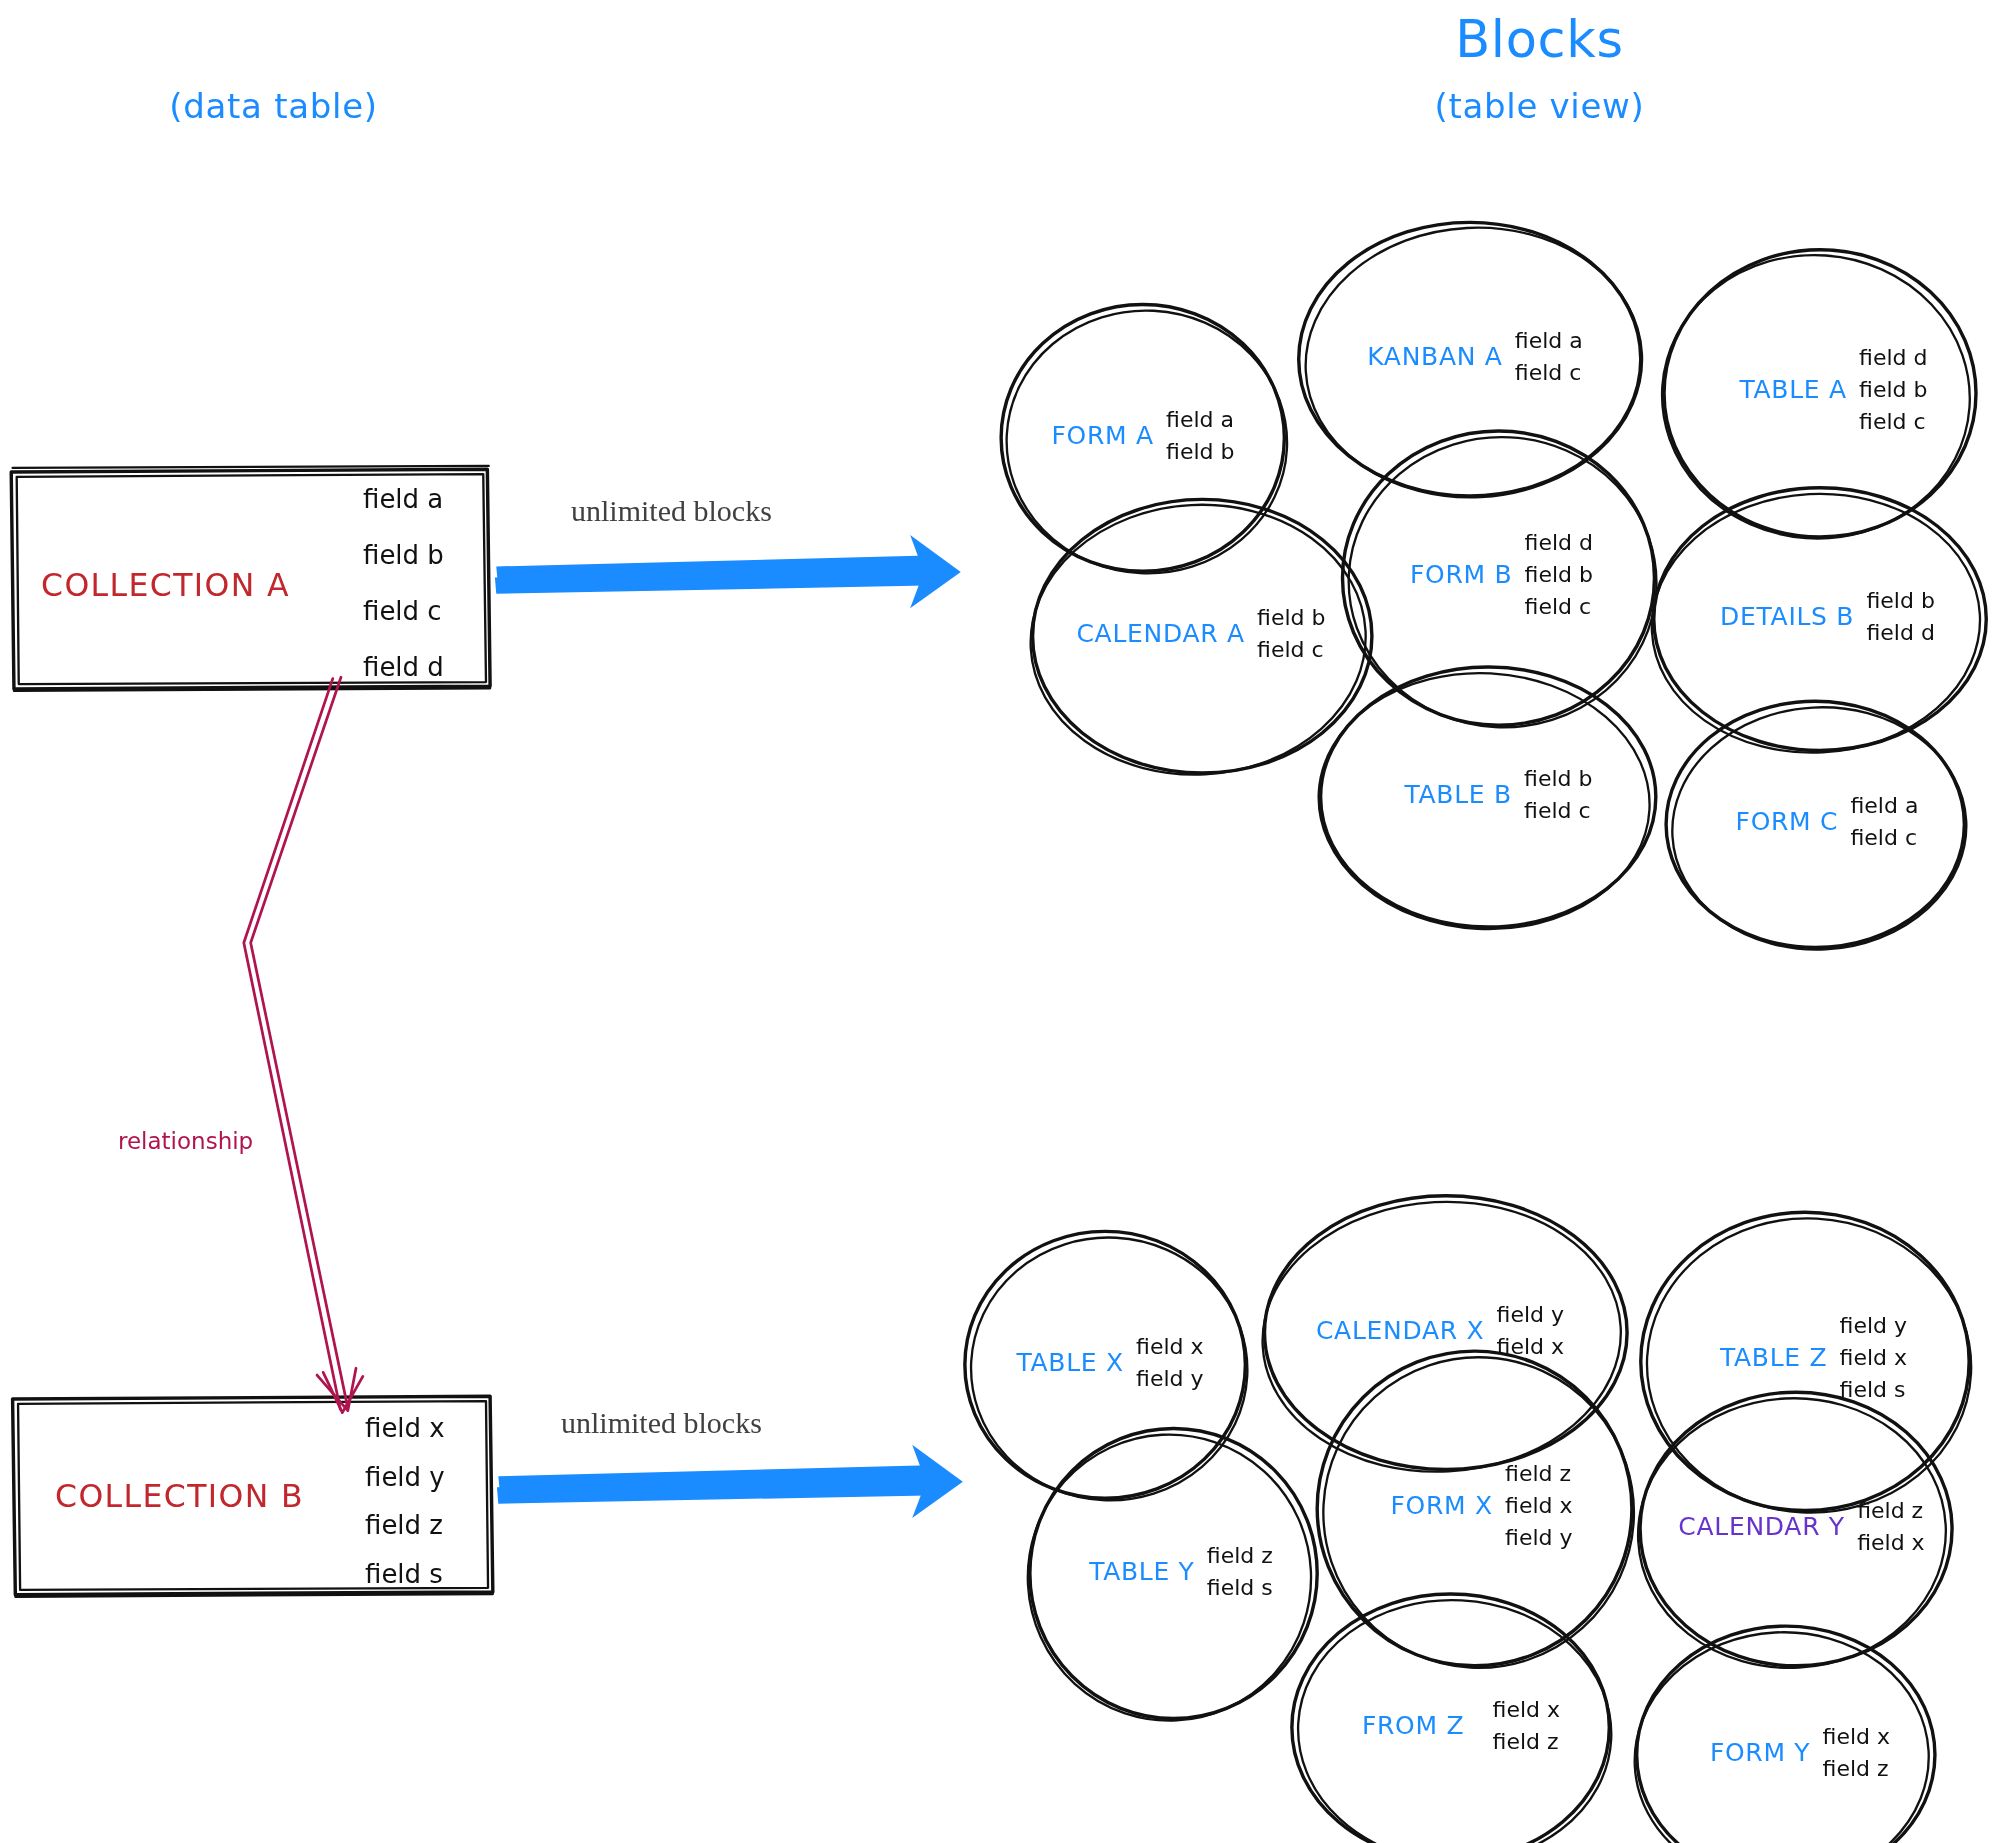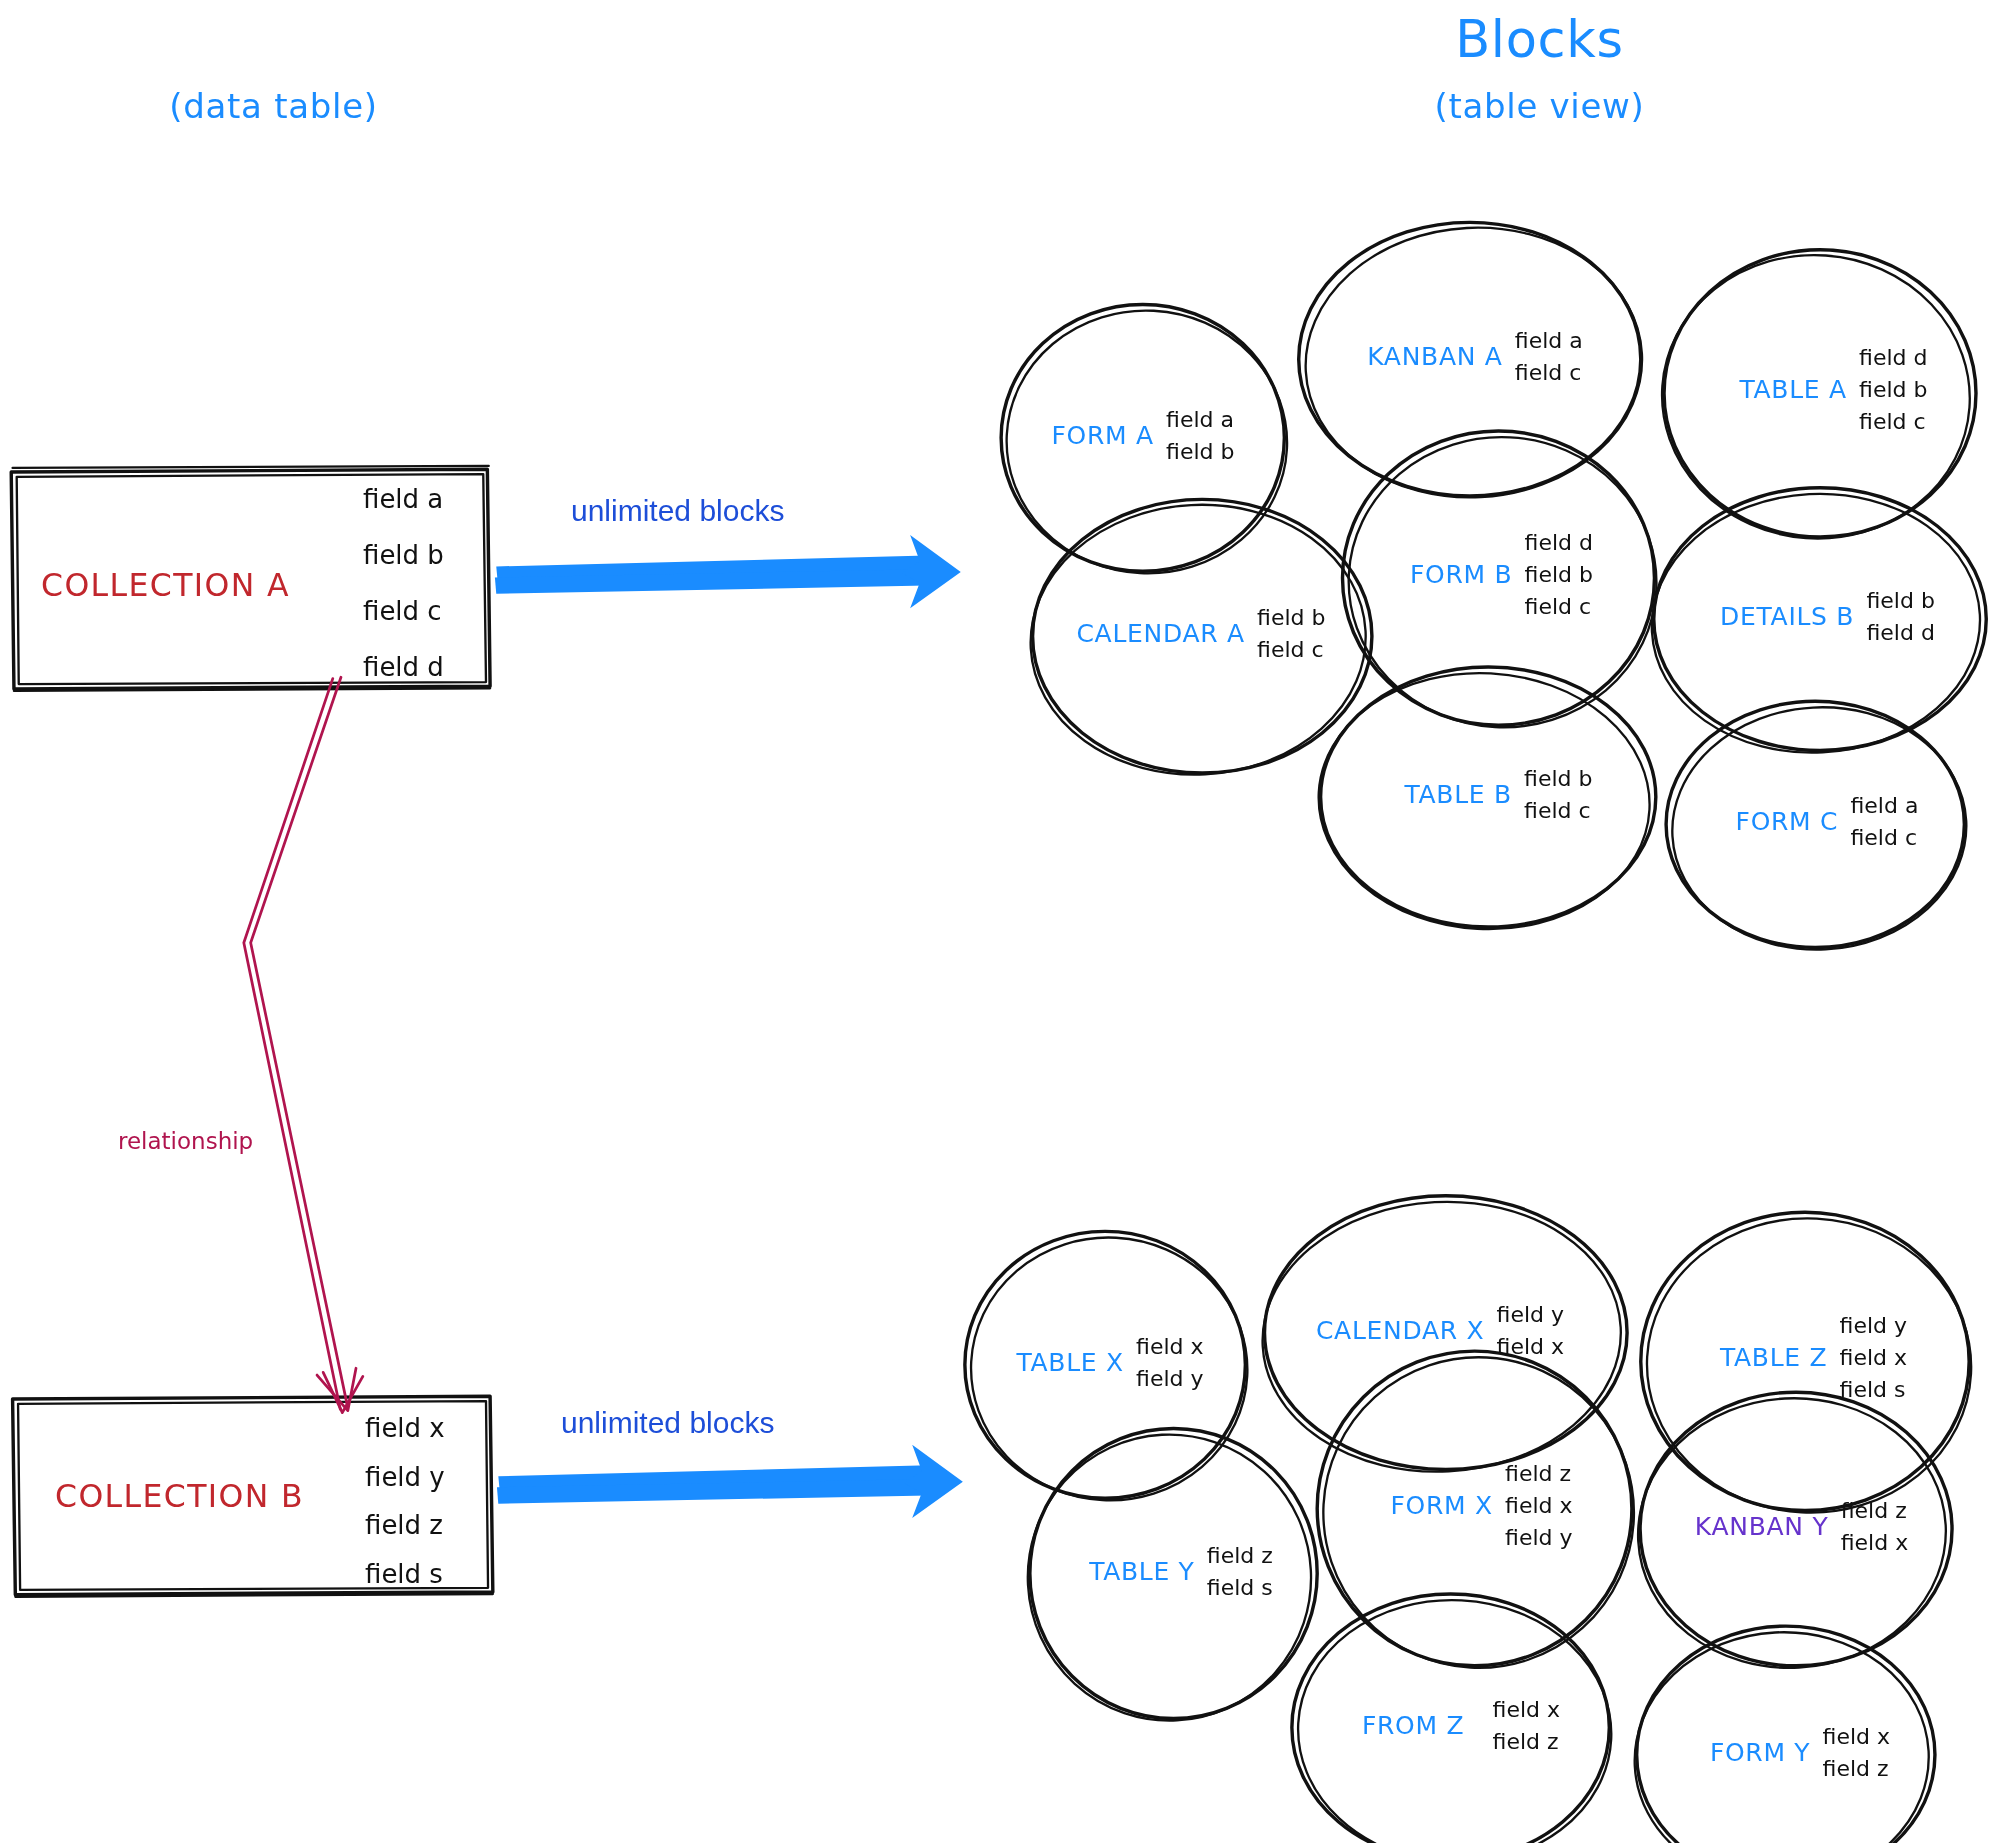--- a/index.html
+++ b/index.html
@@ -51,24 +51,24 @@
   }
   .box-field {
     color: #111111;
     font-size: 26px;
     line-height: 1;
     font-family: "DejaVu Sans", sans-serif;
   }
 
   .arrow-label {
     position: absolute;
-    color: #1d4ed8;
+    color: #404040;
     font-size: 30px;
     white-space: nowrap;
-    font-family: Liberation Sans, sans-serif;
+    font-family: Liberation Serif, serif;
   }
   .rel-label {
     position: absolute;
     color: #b0144e;
     font-size: 23px;
     white-space: nowrap;
     font-family: "DejaVu Sans", sans-serif;
   }
 
   .node {
@@ -329,21 +329,21 @@
   <div class="node" style="left:1338px; top:1458px; width:287px;">
     <span class="node-name">FORM X</span>
     <span class="node-fields">
       <span class="node-field">field z</span>
       <span class="node-field">field x</span>
       <span class="node-field">field y</span>
     </span>
   </div>
 
   <div class="node" style="left:1646px; top:1495px; width:311px;">
-    <span class="node-name violet">KANBAN Y</span>
+    <span class="node-name violet">CALENDAR Y</span>
     <span class="node-fields">
       <span class="node-field">field z</span>
       <span class="node-field">field x</span>
     </span>
   </div>
 
   <div class="node" style="left:1324px; top:1694px; width:274px;gap:16px;">
     <span class="node-name">FROM Z</span>
     <span class="node-fields">
       <span class="node-field">field x</span>

